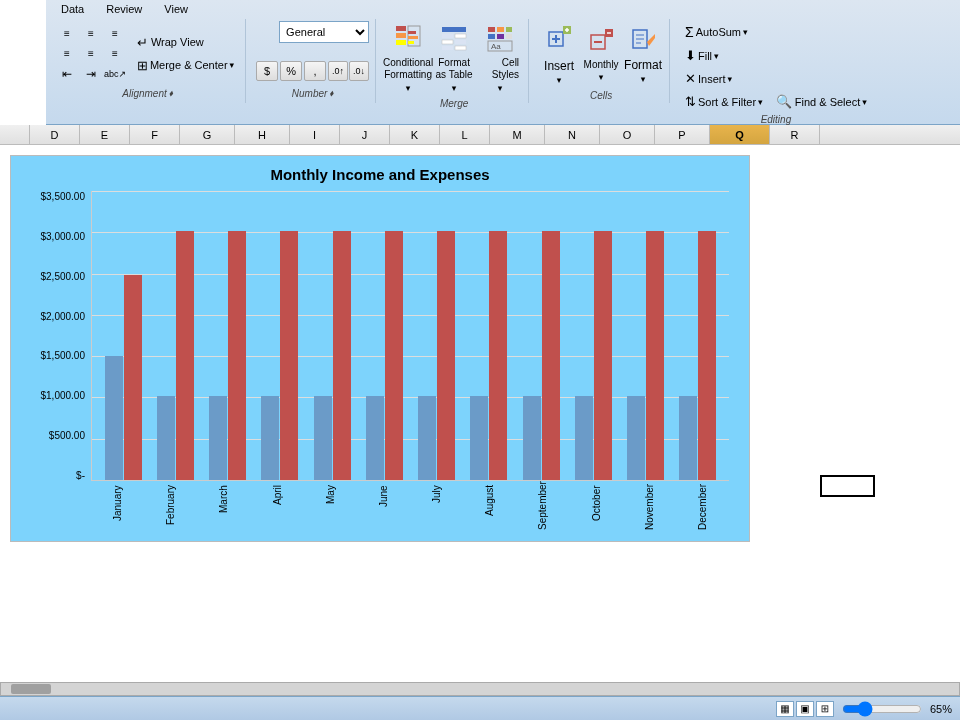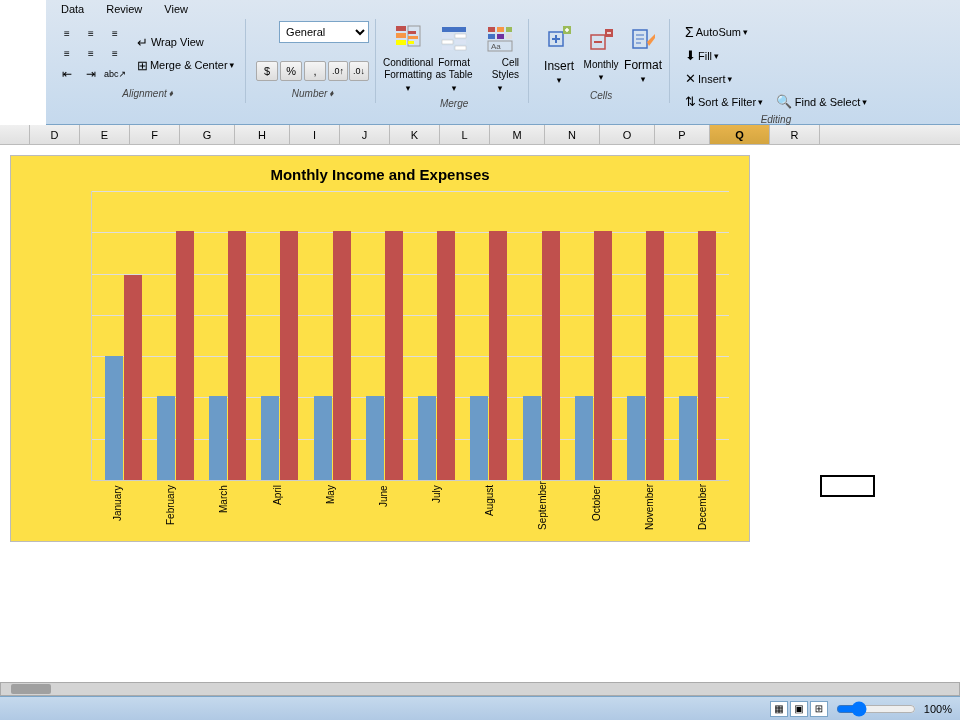--- a/index.html
+++ b/index.html
@@ -151,21 +151,21 @@
     
     .row-num {
       width: 30px;
       flex-shrink: 0;
       background: linear-gradient(to bottom, #f0f0f0, #e0e0e0);
       border-right: 1px solid #bbb;
     }
 
     
     .chart-container {
-      background: #fde047;
+      background: #7dd3fc;
       border: 1px solid #bbb;
       margin: 10px;
       padding: 10px;
       width: 740px;
       position: relative;
     }
     .chart-title {
       text-align: center;
       font-size: 15px;
       font-weight: bold;
@@ -659,20 +659,30 @@
   </div>
 
   <div style="display:flex; position:relative;">
 
     <div style="position:relative; width:100%;">
       <div class="chart-container">
         <div class="chart-title">Monthly Income and Expenses</div>
 
         <div class="chart-area">
 
+          <div class="y-axis-labels">
+            <span>$3,500.00</span>
+            <span>$3,000.00</span>
+            <span>$2,500.00</span>
+            <span>$2,000.00</span>
+            <span>$1,500.00</span>
+            <span>$1,000.00</span>
+            <span>$500.00</span>
+            <span>$-</span>
+          </div>
 
           <div class="chart-bars-area">
 
             <div class="grid-lines">
               <div class="grid-line" style="top:0%"></div>
               <div class="grid-line" style="top:14.3%"></div>
               <div class="grid-line" style="top:28.6%"></div>
               <div class="grid-line" style="top:42.9%"></div>
               <div class="grid-line" style="top:57.1%"></div>
               <div class="grid-line" style="top:71.4%"></div>
@@ -796,15 +806,15 @@
 
 <div class="status-bar">
   <span></span>
   <div class="status-right">
     <div class="view-buttons">
       <div class="view-btn" title="Normal">▦</div>
       <div class="view-btn" title="Page Layout">▣</div>
       <div class="view-btn" title="Page Break Preview">⊞</div>
     </div>
     <input type="range" class="zoom-slider" min="10" max="400" value="100" style="">
-    <span class="zoom-pct">100%</span>
+    <span class="zoom-pct">65%</span>
   </div>
 </div>
 
 </body></html>

